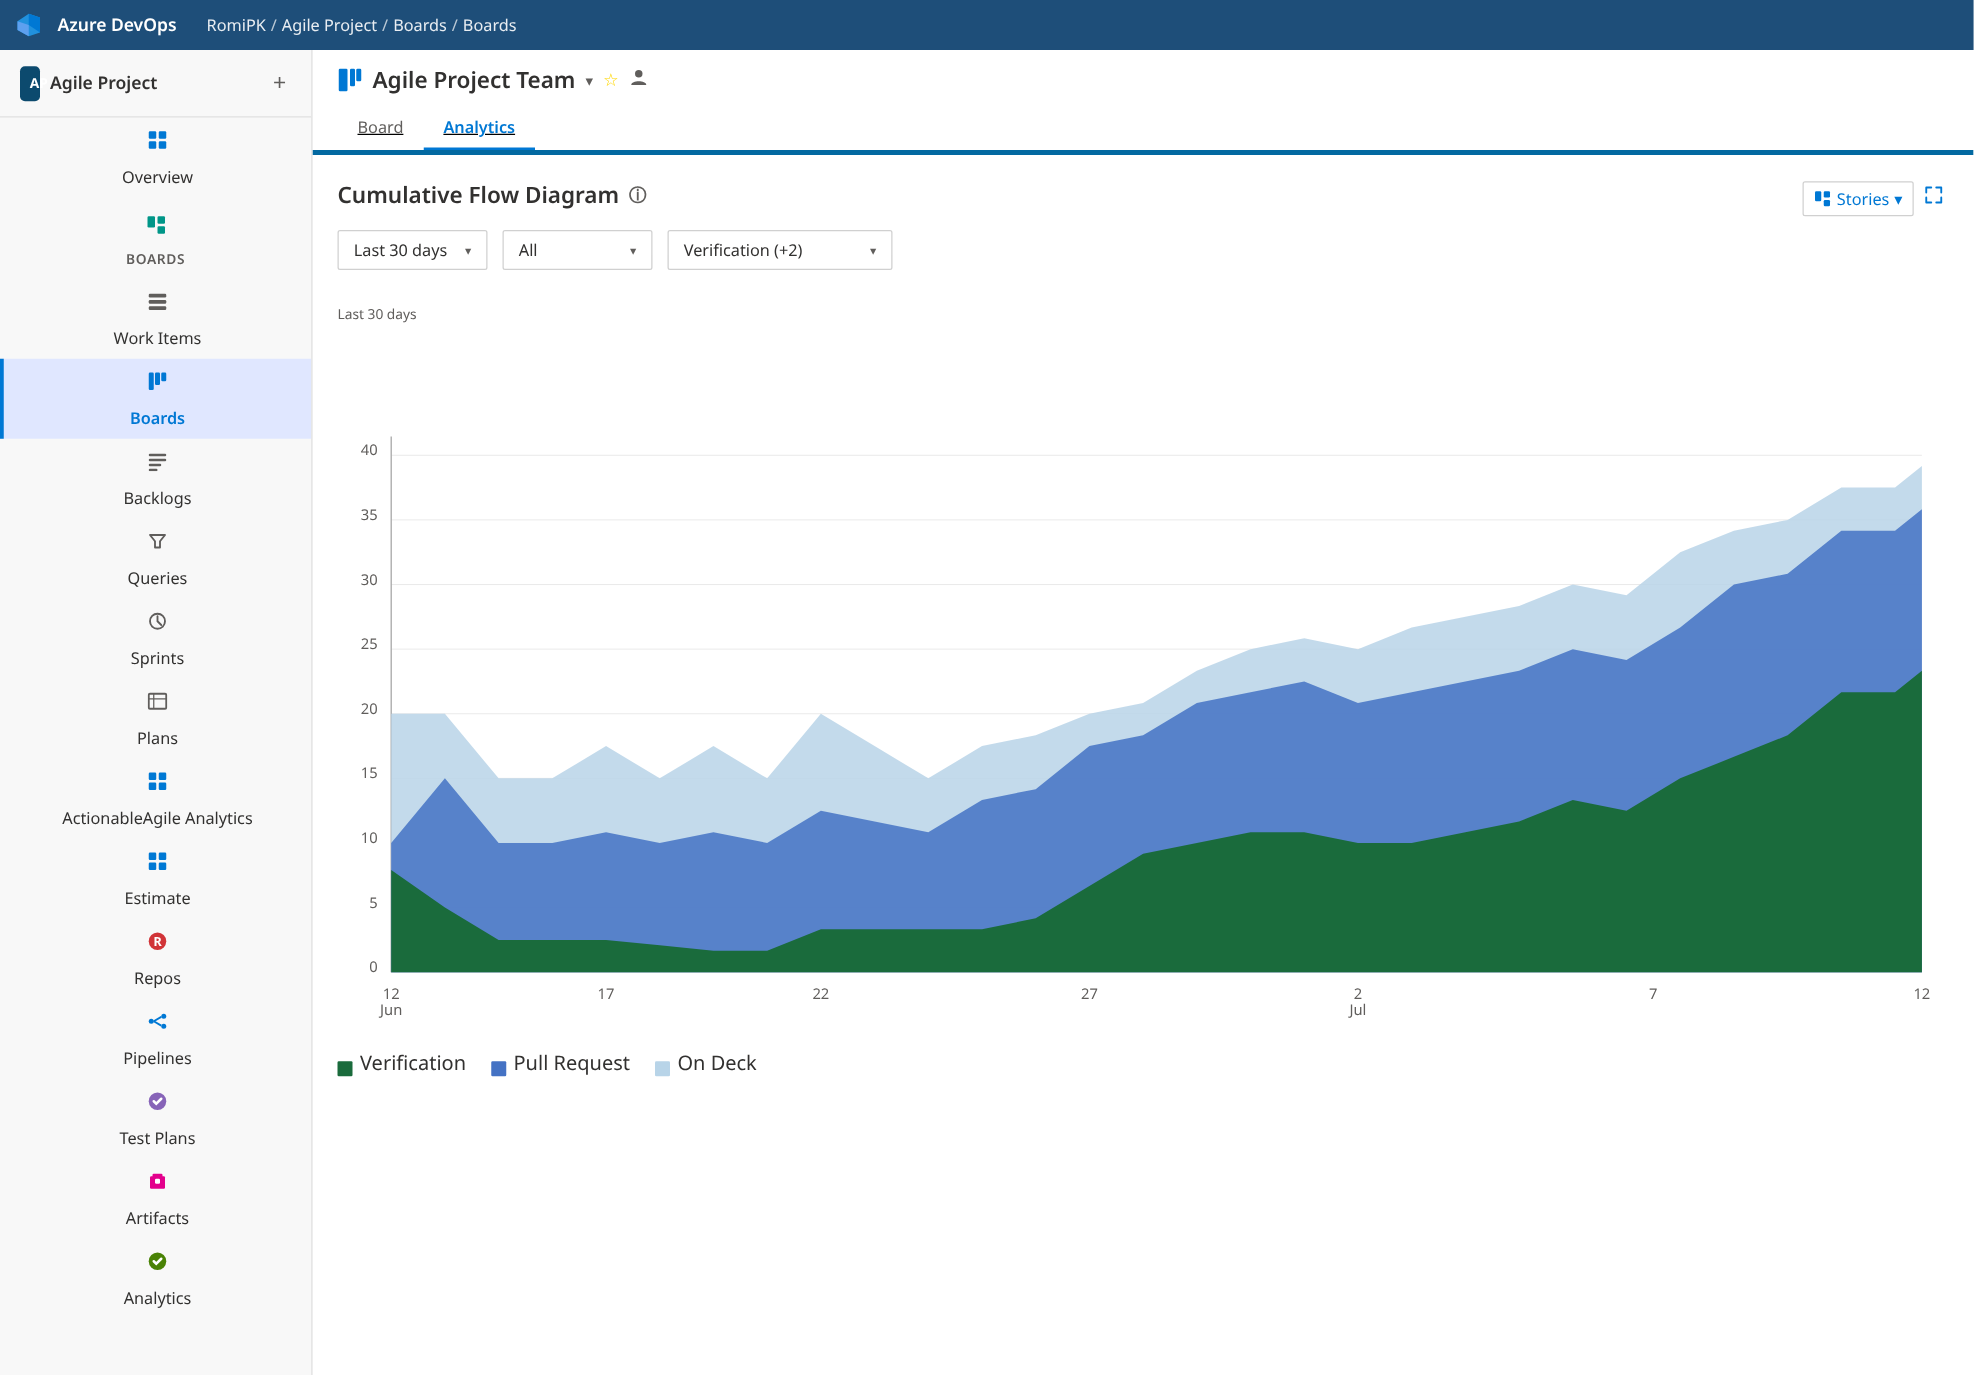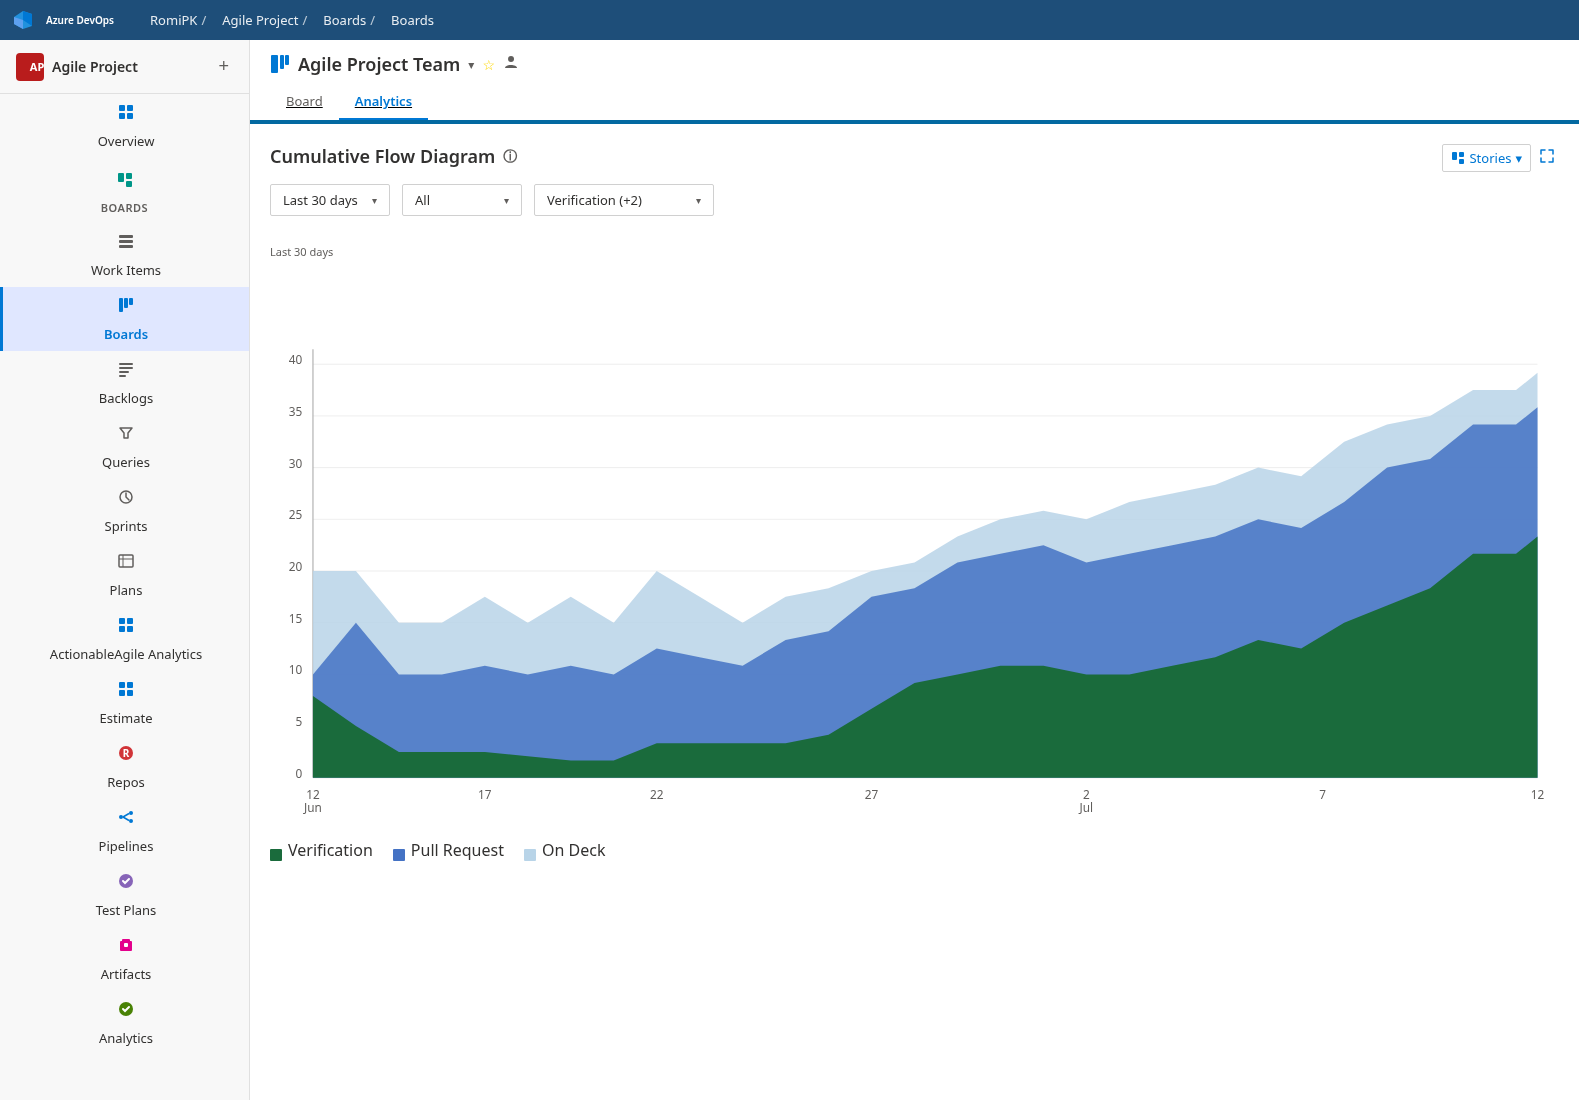--- a/index.html
+++ b/index.html
@@ -1,33 +1,33 @@
 <!DOCTYPE html>
 <html><head>
   <meta charset="utf-8">
   <style>
     * { box-sizing: border-box; margin: 0; padding: 0; }
     body { font-family: 'Segoe UI', system-ui, sans-serif; font-size: 13px; background: #fff; display: flex; flex-direction: column; height: 100vh; overflow: hidden; }
 
     
     .topbar { height: 40px; background: #1e4e79; display: flex; align-items: center; padding: 0 12px; gap: 8px; flex-shrink: 0; }
     .topbar-logo { color: #2199e8; font-size: 18px; margin-right: 4px; }
-    .topbar-title { color: #fff; font-size: 10px; font-weight: 600; }
+    .topbar-title { color: #fff; font-size: 14px; font-weight: 600; }
     .breadcrumb { display: flex; align-items: center; gap: 4px; color: rgba(255,255,255,0.8); font-size: 13px; margin-left: 16px; }
     .breadcrumb span { color: rgba(255,255,255,0.7); }
-    .breadcrumb a { color: rgba(255,255,255,0.9); text-decoration: none; margin-left: 12px; }
+    .breadcrumb a { color: rgba(255,255,255,0.9); text-decoration: none; }
 
     
     .layout { display: flex; flex: 1; overflow: hidden; }
 
     
     .sidebar { width: 250px; background: #f8f8f8; border-right: 1px solid #e0e0e0; display: flex; flex-direction: column; overflow-y: auto; flex-shrink: 0; }
     .sidebar-header { display: flex; align-items: center; justify-content: space-between; padding: 12px 16px; border-bottom: 1px solid #e0e0e0; }
     .sidebar-project { display: flex; align-items: center; gap: 8px; }
-    .sidebar-avatar { width: 28px; height: 28px; background: #b91c1c; border-radius: 4px; display: flex; align-items: center; justify-content: center; color: #fff; font-size: 11px; font-weight: 700; padding-left: 14px; }
+    .sidebar-avatar { width: 16px; height: 28px; background: #0c4a6e; border-radius: 4px; display: flex; align-items: center; justify-content: center; color: #fff; font-size: 11px; font-weight: 700; padding-left: 14px; }
     .sidebar-project-name { font-size: 14px; font-weight: 600; color: #323130; }
     .sidebar-add { color: #605e5c; cursor: pointer; font-size: 18px; border: none; background: none; padding: 4px; }
 
     .sidebar-item { display: flex; align-items: center; gap: 10px; padding: 8px 16px; cursor: pointer; color: #323130; font-size: 13px; border-left: 3px solid transparent; transition: background 0.1s; flex-direction: column; }
     .sidebar-item.active { background: #e0e7ff; border-left-color: #0078d4; font-weight: 600; color: #0078d4; }
     .sidebar-item .icon { width: 20px; height: 20px; flex-shrink: 0; display: flex; align-items: center; justify-content: center; }
 
     
     .main { flex: 1; display: flex; flex-direction: column; overflow: hidden; }
     .page-header { padding: 12px 20px 0; border-bottom: 4px solid #0369a1; }

